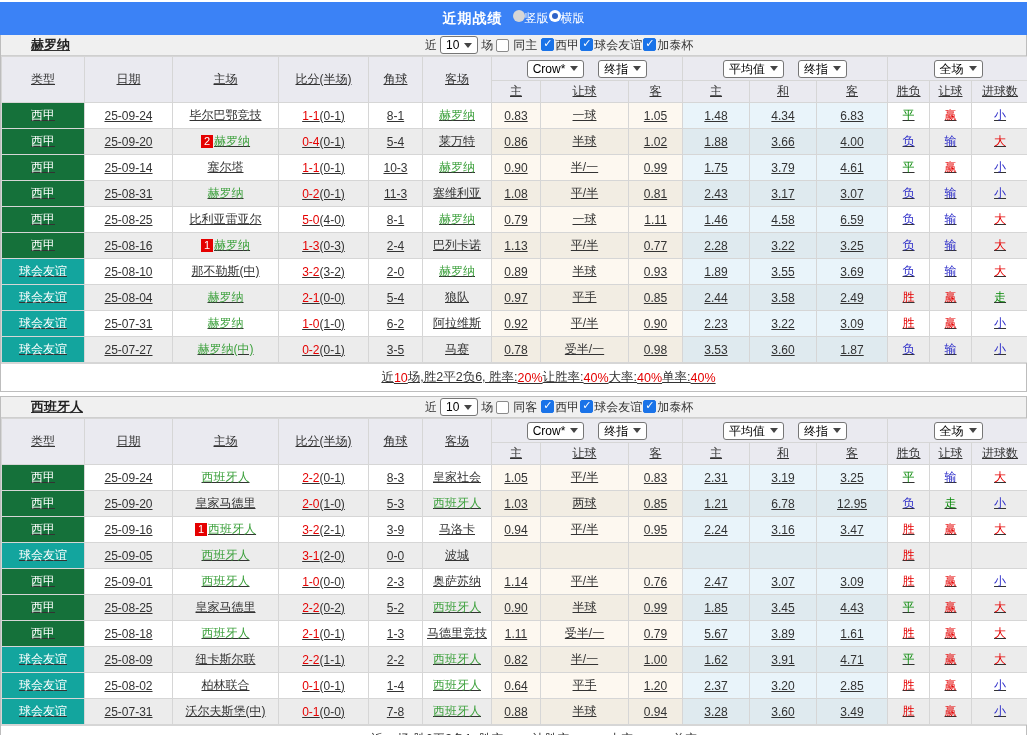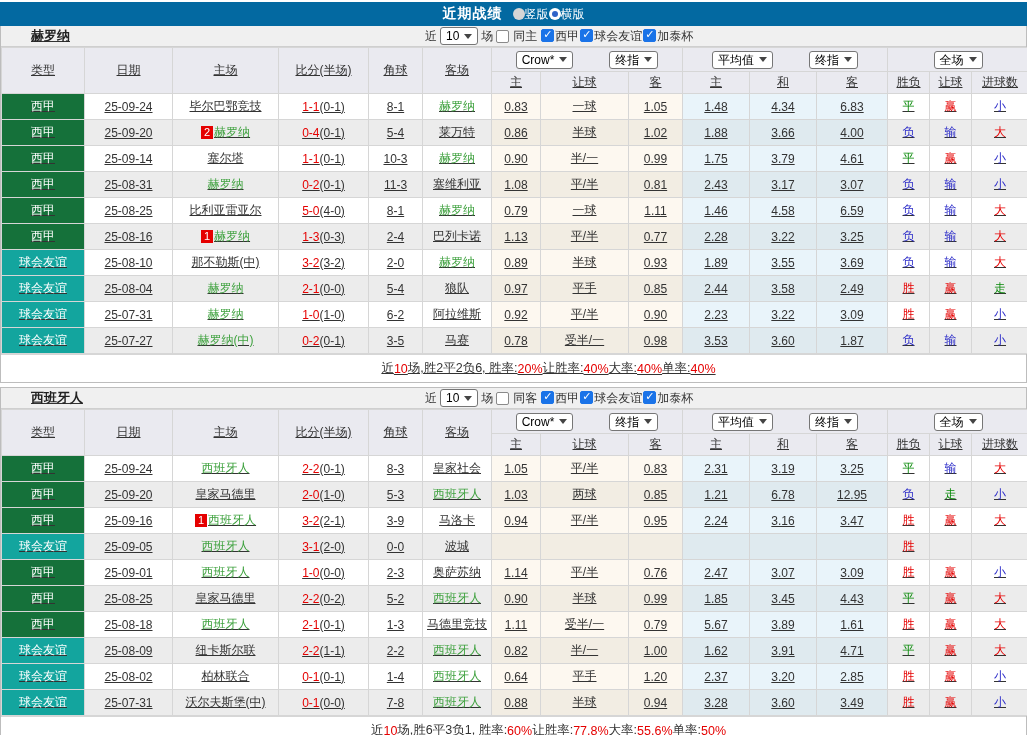--- a/index.html
+++ b/index.html
@@ -7,30 +7,30 @@
   body {
     width:1027px;
     font-family:"Liberation Sans","DejaVu Sans",sans-serif;
     font-size:12px;
     color:#333;
     background:#fff;
   }
   
   .topbar {
     margin-top:2px;
-    height:24px;
-    background:#0369a1;
+    height:33px;
+    background:#3b82f6;
     color:#fff;
     display:flex;
     align-items:center;
     justify-content:center;
     gap:10px;
   }
   .topbar .ttl { font-weight:bold; font-size:14px; letter-spacing:1px; }
-  .radio-group { display:flex; align-items:center; font-size:12px; }
+  .radio-group { display:flex; font-size:12px; }
   .radio-dot {
     width:12px; height:12px; border-radius:50%;
     background:#d6d6d6; display:inline-block;
   }
   .radio-ring {
     width:12px; height:12px; border-radius:50%;
     background:#fff; display:inline-block; position:relative;
   }
   .radio-ring::after {
     content:""; position:absolute; left:3px; top:3px; right:3px; bottom:3px;
@@ -72,21 +72,21 @@
   }
   .cb-label { margin:0 1px 0 1px; }
   
   table { border-collapse:collapse; width:100%; table-layout:fixed; }
   th, td {
     border:1px solid #d6d6d6; text-align:center; padding:0;
     overflow:hidden; white-space:nowrap;
   }
   thead th { background:#eaeaf0; font-weight:normal; color:#333; height:22px; }
   thead tr.sel-row th { height:24px; }
-  .sel-cell .sel { margin:0 18px;text-align:center; }
+  .sel-cell .sel { margin:0 7px;text-align:center; }
   tbody td { height:26px; }
   tbody tr:nth-child(even) td { background:#ececec; }
   tbody tr:nth-child(odd) td { background:#fff; }
   
   td.t-league { background:#15713a !important; color:#fff; }
   td.t-friendly { background:#13a59e !important; color:#fff; }
   
   tbody tr:nth-child(odd) td.crow { background:#fdf8f0; }
   tbody tr:nth-child(even) td.crow { background:#f2ede3; }
   tbody tr:nth-child(odd) td.avg { background:#e9f4fa; }

